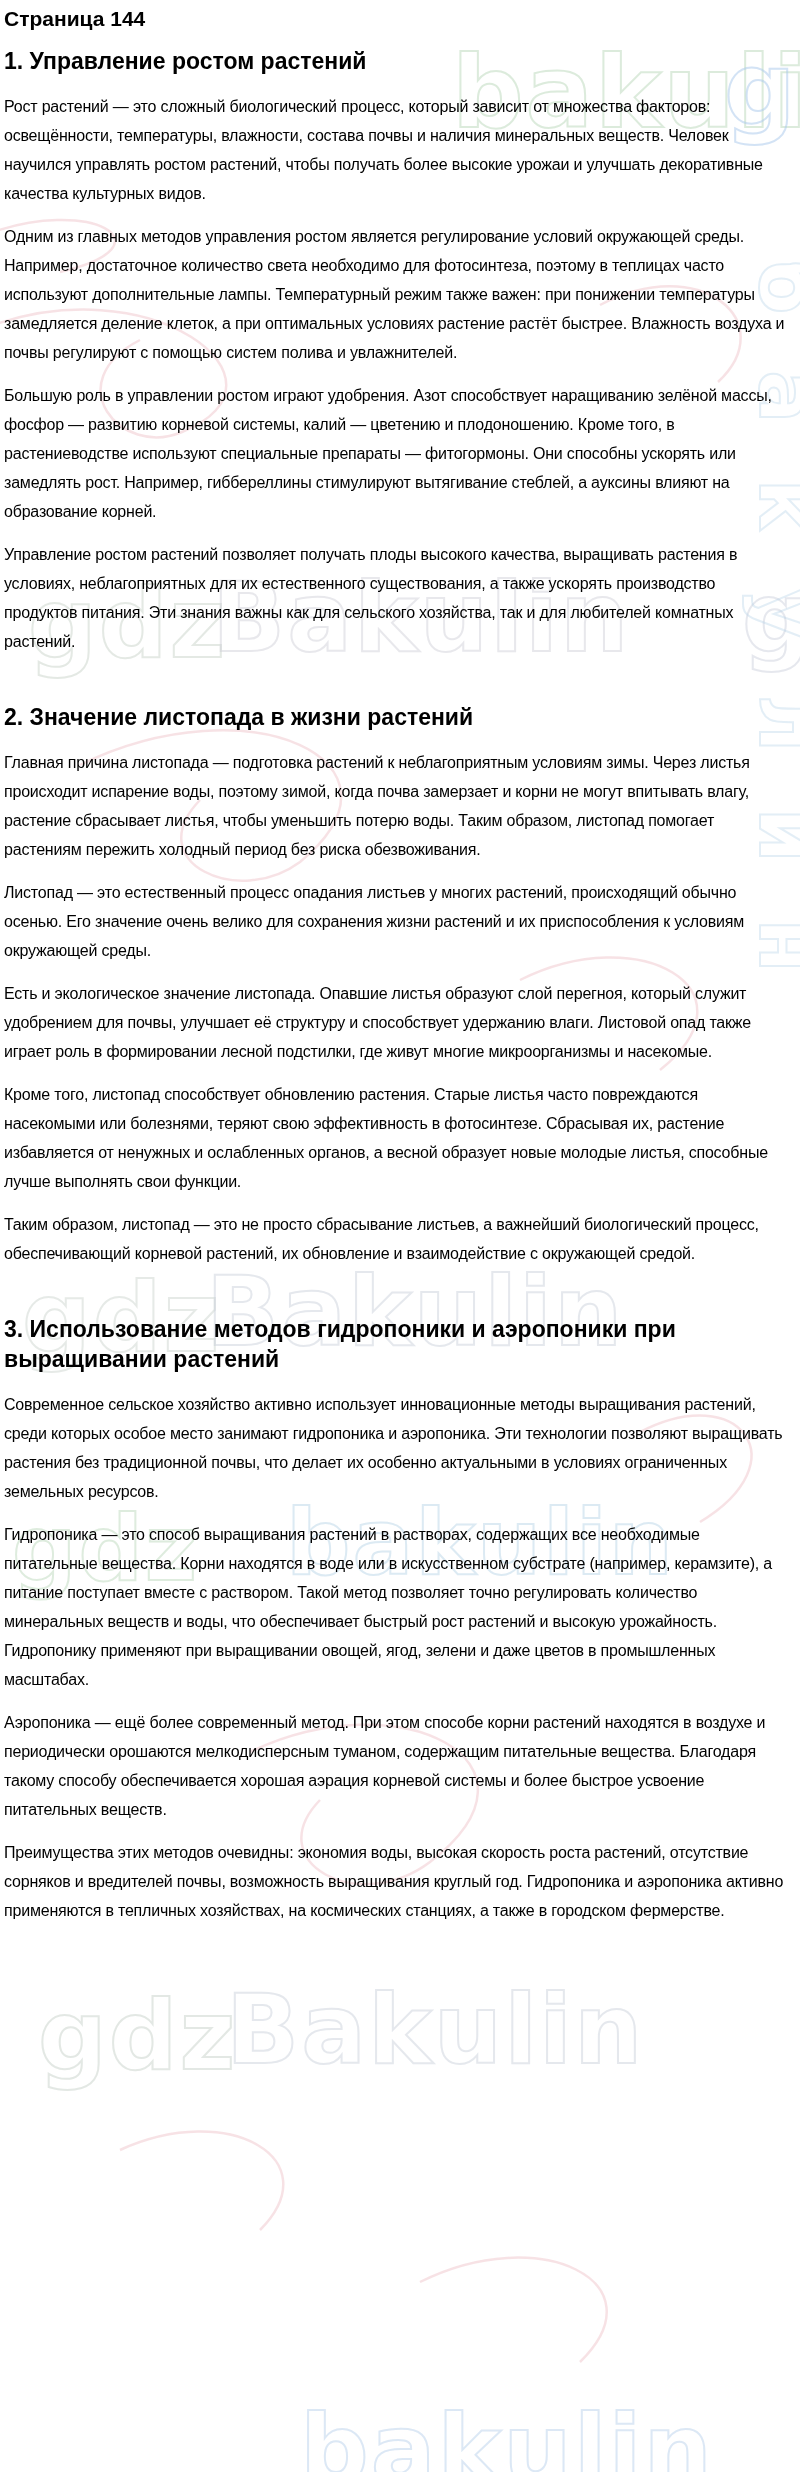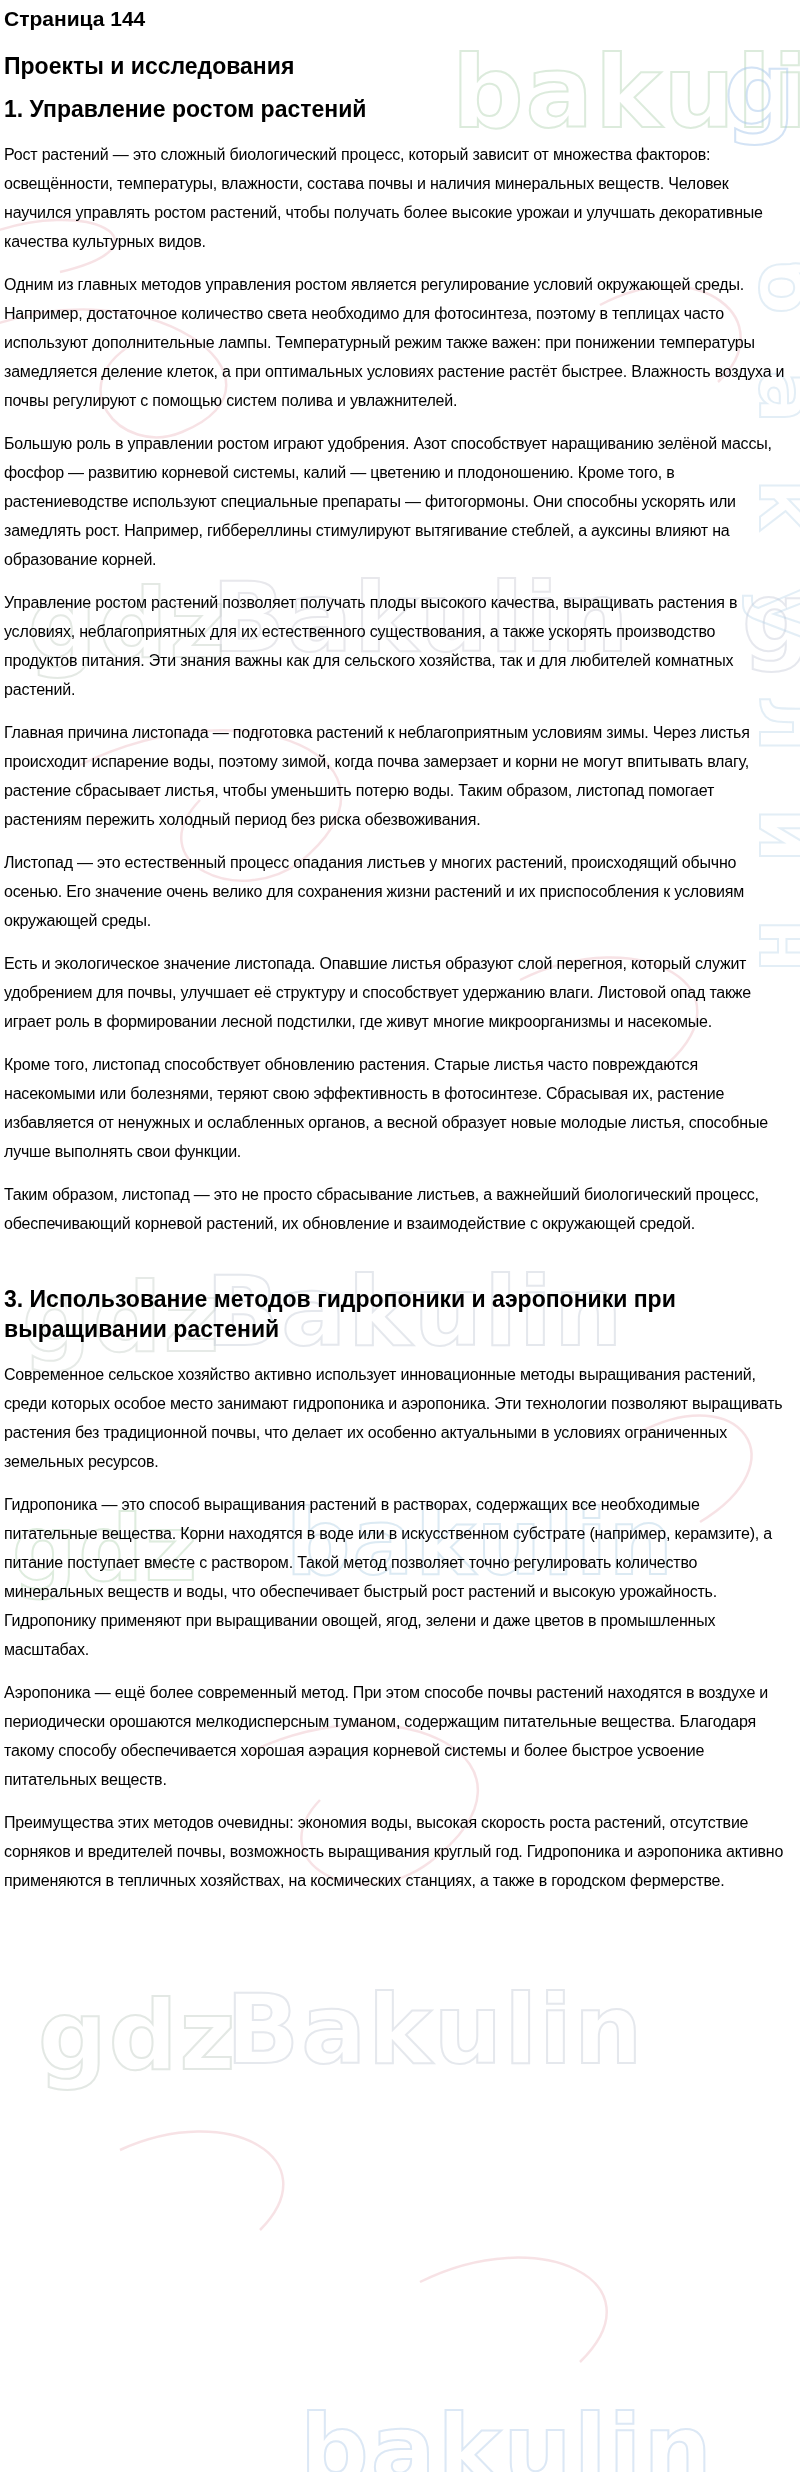--- a/index.html
+++ b/index.html
@@ -108,40 +108,40 @@
   <span class="wm wm-9">gdz</span>
   <span class="wm wm-10">Bakulin</span>
   <span class="wm wm-11">bakulin</span>
   <span class="wm wm-12">бакулин</span>
 </div>
 
 <div class="content">
 
   <div class="page-label">Страница 144</div>
 
-  <h1 class="doc-title">Проекты и исследования</h1>
 
   <section class="section section-1">
     <h2 class="sec-heading">1. Управление ростом растений</h2>
     <p class="para">Рост растений — это сложный биологический процесс, который зависит от множества факторов: освещённости, температуры, влажности, состава почвы и наличия минеральных веществ. Человек научился управлять ростом растений, чтобы получать более высокие урожаи и улучшать декоративные качества культурных видов.</p>
     <p class="para">Одним из главных методов управления ростом является регулирование условий окружающей среды. Например, достаточное количество света необходимо для фотосинтеза, поэтому в теплицах часто используют дополнительные лампы. Температурный режим также важен: при понижении температуры замедляется деление клеток, а при оптимальных условиях растение растёт быстрее. Влажность воздуха и почвы регулируют с помощью систем полива и увлажнителей.</p>
     <p class="para">Большую роль в управлении ростом играют удобрения. Азот способствует наращиванию зелёной массы, фосфор — развитию корневой системы, калий — цветению и плодоношению. Кроме того, в растениеводстве используют специальные препараты — фитогормоны. Они способны ускорять или замедлять рост. Например, гиббереллины стимулируют вытягивание стеблей, а ауксины влияют на образование корней.</p>
     <p class="para">Управление ростом растений позволяет получать плоды высокого качества, выращивать растения в условиях, неблагоприятных для их естественного существования, а также ускорять производство продуктов питания. Эти знания важны как для сельского хозяйства, так и для любителей комнатных растений.</p>
   </section>
 
   <section class="section section-2">
+    <h2 class="sec-heading">2. Значение листопада в жизни растений</h2>
     <p class="para">Главная причина листопада — подготовка растений к неблагоприятным условиям зимы. Через листья происходит испарение воды, поэтому зимой, когда почва замерзает и корни не могут впитывать влагу, растение сбрасывает листья, чтобы уменьшить потерю воды. Таким образом, листопад помогает растениям пережить холодный период без риска обезвоживания.</p>
     <p class="para">Листопад — это естественный процесс опадания листьев у многих растений, происходящий обычно осенью. Его значение очень велико для сохранения жизни растений и их приспособления к условиям окружающей среды.</p>
     <p class="para">Есть и экологическое значение листопада. Опавшие листья образуют слой перегноя, который служит удобрением для почвы, улучшает её структуру и способствует удержанию влаги. Листовой опад также играет роль в формировании лесной подстилки, где живут многие микроорганизмы и насекомые.</p>
     <p class="para">Кроме того, листопад способствует обновлению растения. Старые листья часто повреждаются насекомыми или болезнями, теряют свою эффективность в фотосинтезе. Сбрасывая их, растение избавляется от ненужных и ослабленных органов, а весной образует новые молодые листья, способные лучше выполнять свои функции.</p>
     <p class="para">Таким образом, листопад — это не просто сбрасывание листьев, а важнейший биологический процесс, обеспечивающий корневой растений, их обновление и взаимодействие с окружающей средой.</p>
   </section>
 
   <section class="section section-3">
     <h2 class="sec-heading">3. Использование методов гидропоники и аэропоники при выращивании растений</h2>
     <p class="para">Современное сельское хозяйство активно использует инновационные методы выращивания растений, среди которых особое место занимают гидропоника и аэропоника. Эти технологии позволяют выращивать растения без традиционной почвы, что делает их особенно актуальными в условиях ограниченных земельных ресурсов.</p>
     <p class="para">Гидропоника — это способ выращивания растений в растворах, содержащих все необходимые питательные вещества. Корни находятся в воде или в искусственном субстрате (например, керамзите), а питание поступает вместе с раствором. Такой метод позволяет точно регулировать количество минеральных веществ и воды, что обеспечивает быстрый рост растений и высокую урожайность. Гидропонику применяют при выращивании овощей, ягод, зелени и даже цветов в промышленных масштабах.</p>
-    <p class="para">Аэропоника — ещё более современный метод. При этом способе почвы растений находятся в воздухе и периодически орошаются мелкодисперсным туманом, содержащим питательные вещества. Благодаря такому способу обеспечивается хорошая аэрация корневой системы и более быстрое усвоение питательных веществ.</p>
+    <p class="para">Аэропоника — ещё более современный метод. При этом способе корни растений находятся в воздухе и периодически орошаются мелкодисперсным туманом, содержащим питательные вещества. Благодаря такому способу обеспечивается хорошая аэрация корневой системы и более быстрое усвоение питательных веществ.</p>
     <p class="para">Преимущества этих методов очевидны: экономия воды, высокая скорость роста растений, отсутствие сорняков и вредителей почвы, возможность выращивания круглый год. Гидропоника и аэропоника активно применяются в тепличных хозяйствах, на космических станциях, а также в городском фермерстве.</p>
 
   </section>
 
 </div>
 
 </body></html>

